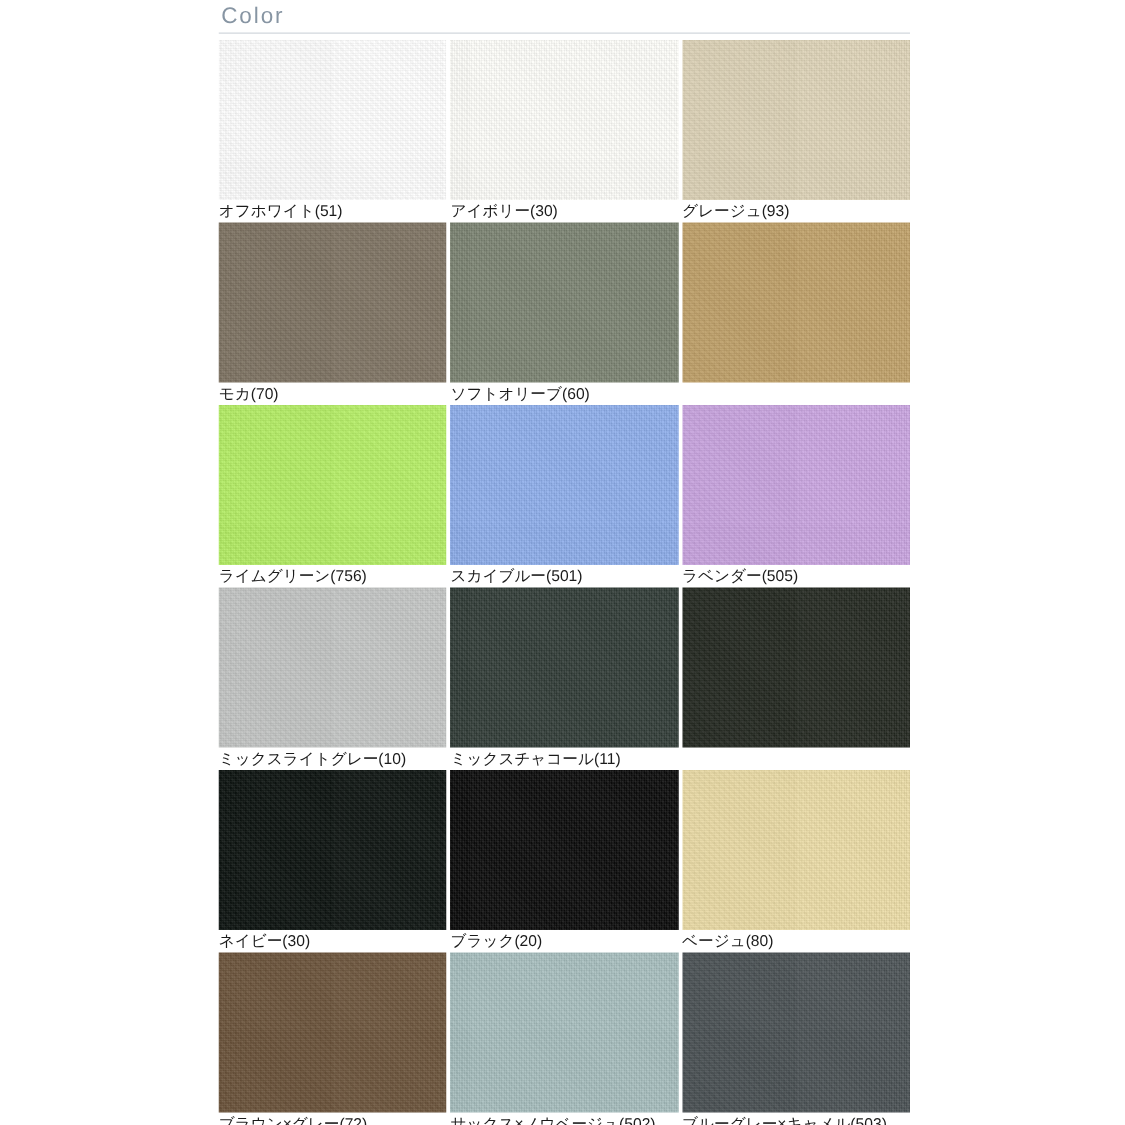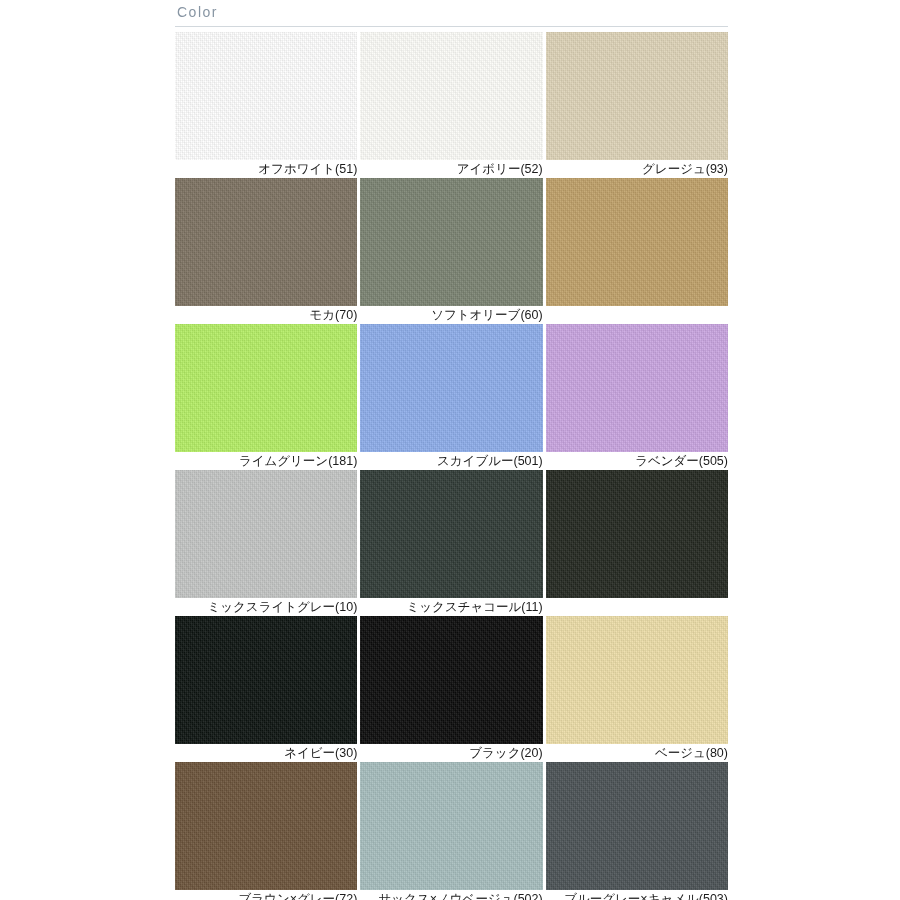--- a/index.html
+++ b/index.html
@@ -21,21 +21,21 @@
   }
 
   
   .section-header {
     position: absolute;
     left: 175px;
     top: 4px;
     width: 553px;
   }
   .section-title {
-    font-size: 14px;
+    font-size: 18px;
     letter-spacing: 1.5px;
     color: #8795a3;
     font-weight: normal;
     margin: 0;
     padding: 0 0 6px 2px;
     line-height: 16px;
   }
   .section-rule {
     width: 100%;
     height: 1px;
@@ -89,21 +89,21 @@
     background-image:
       repeating-linear-gradient(45deg,
         rgba(255,255,255,0.03) 0px,
         rgba(255,255,255,0.03) 2px,
         rgba(0,0,0,0.025) 2px,
         rgba(0,0,0,0.025) 4px);
     pointer-events: none;
   }
   .swatch-label {
     display: block;
-    text-align: right;
+    text-align: left;
     font-size: 12.5px;
     line-height: 17px;
     color: #1b1b1b;
     padding: 1px 0 0 0;
     white-space: nowrap;
   }
 </style>
 </head>
 <body>
 
@@ -114,40 +114,40 @@
     <div class="section-rule"></div>
   </div>
 
   <div class="swatch-grid" id="swatch-grid">
       <div class="swatch-cell">
         <div class="swatch-chip" style="background-color: rgb(255, 255, 255);"></div>
         <span class="swatch-label">オフホワイト(51)</span>
       </div>
       <div class="swatch-cell">
         <div class="swatch-chip" style="background-color: rgb(253, 253, 249);"></div>
-        <span class="swatch-label">アイボリー(52)</span>
+        <span class="swatch-label">アイボリー(30)</span>
       </div>
       <div class="swatch-cell">
         <div class="swatch-chip" style="background-color: rgb(222, 211, 183);"></div>
         <span class="swatch-label">グレージュ(93)</span>
       </div>
       <div class="swatch-cell">
         <div class="swatch-chip" style="background-color: rgb(125, 114, 97);"></div>
         <span class="swatch-label">モカ(70)</span>
       </div>
       <div class="swatch-cell">
         <div class="swatch-chip" style="background-color: rgb(122, 130, 113);"></div>
         <span class="swatch-label">ソフトオリーブ(60)</span>
       </div>
       <div class="swatch-cell">
         <div class="swatch-chip" style="background-color: rgb(191, 160, 104);"></div>
       </div>
       <div class="swatch-cell">
         <div class="swatch-chip" style="background-color: rgb(180, 238, 100);"></div>
-        <span class="swatch-label">ライムグリーン(181)</span>
+        <span class="swatch-label">ライムグリーン(756)</span>
       </div>
       <div class="swatch-cell">
         <div class="swatch-chip" style="background-color: rgb(141, 173, 234);"></div>
         <span class="swatch-label">スカイブルー(501)</span>
       </div>
       <div class="swatch-cell">
         <div class="swatch-chip" style="background-color: rgb(201, 164, 224);"></div>
         <span class="swatch-label">ラベンダー(505)</span>
       </div>
       <div class="swatch-cell">

